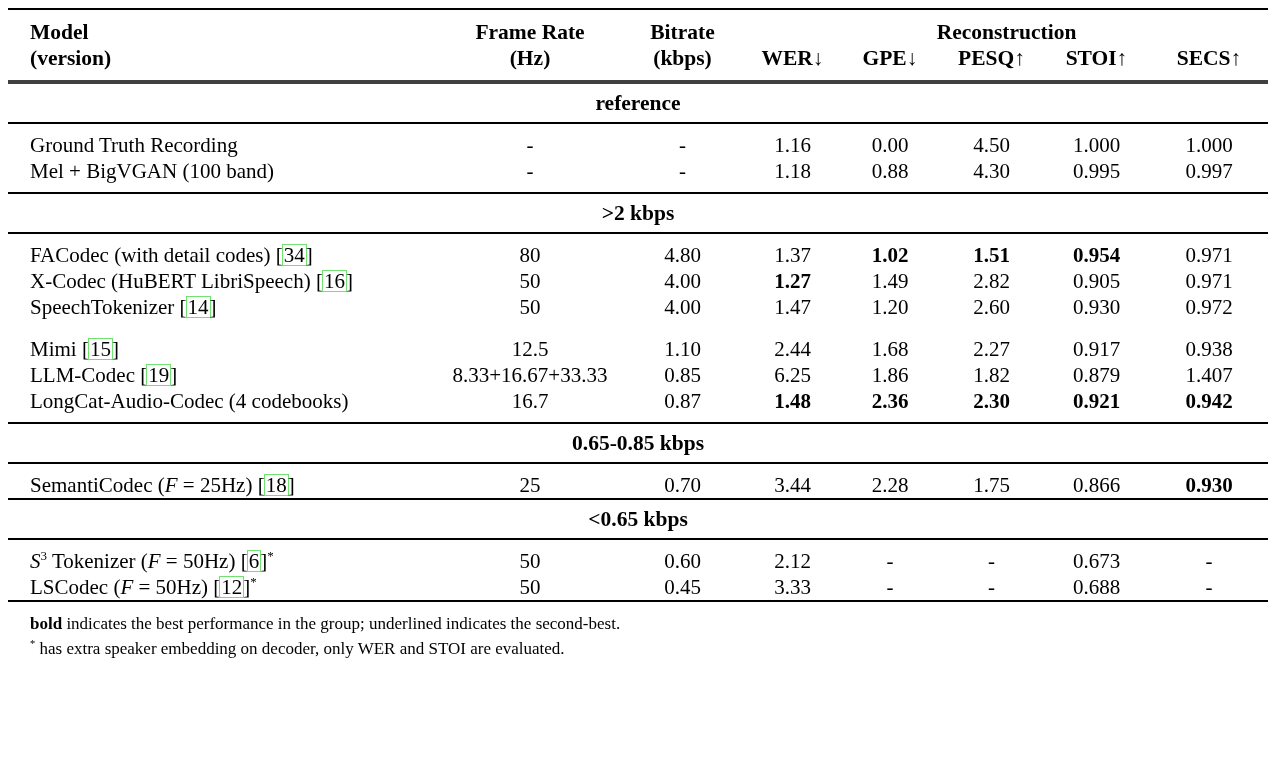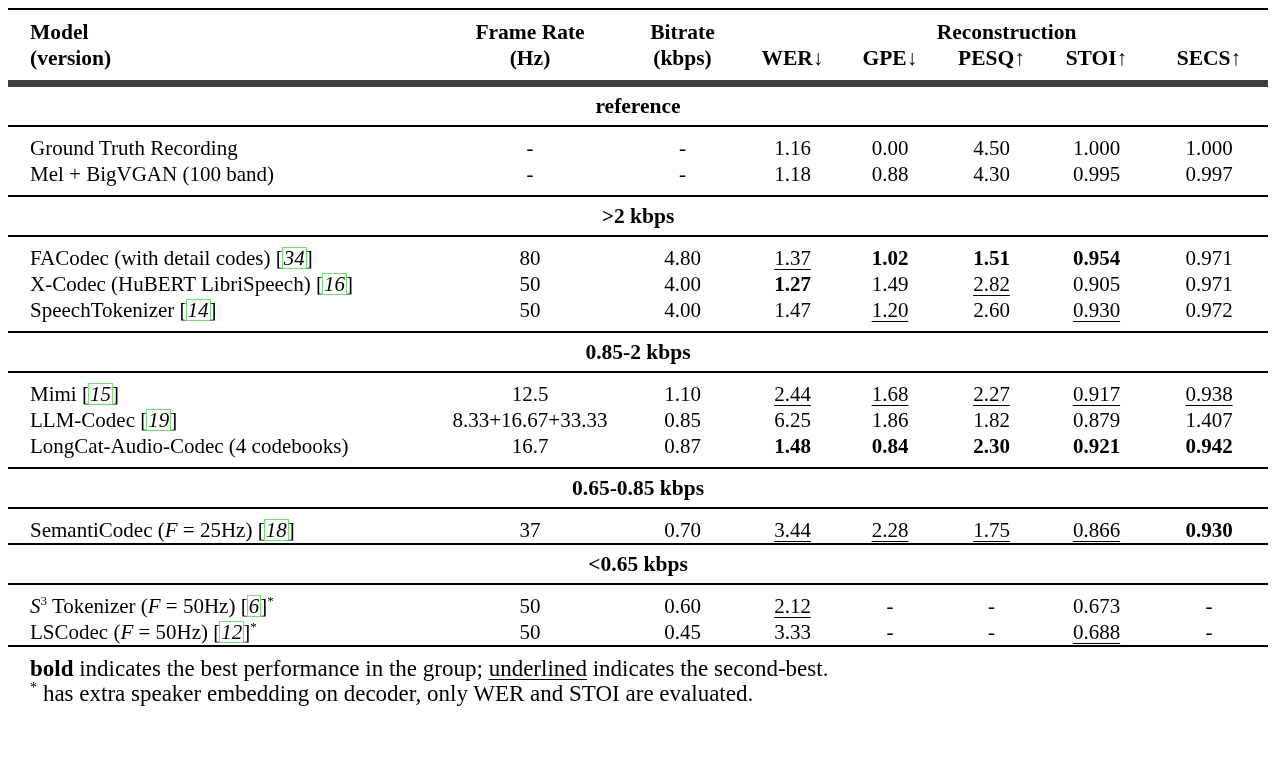--- a/index.html
+++ b/index.html
@@ -20,21 +20,21 @@
   table.codec-table {
     width: 1260px;
     margin: 0 8px;
     border-collapse: collapse;
     table-layout: fixed;
     border-top: 2.5px solid #000;
     border-bottom: 2.5px solid #000;
     font-size: 21px;
   }
   thead {
-    border-bottom: 7px solid #404040;
+    border-bottom: 4px solid #404040;
   }
   th {
     font-weight: bold;
     text-align: center;
     padding: 0;
     line-height: 26px;
     font-size: 21.5px;
   }
   thead tr.h1 th { padding-top: 9px; }
   thead tr.h2 th { padding-bottom: 9px; }
@@ -59,42 +59,40 @@
   }
   td.model-cell {
     text-align: left;
     padding-left: 22px;
     white-space: nowrap;
   }
   tr.first td { padding-top: 8px; }
   tr.last td { padding-bottom: 8px; }
   .best { font-weight: bold; }
   .second {
-    text-decoration: underline;
     text-underline-offset: 4px;
     text-decoration-thickness: 1.3px;
   }
   .cite-box {
     display: inline-block;
     border-style: solid;
     border-width: 1.5px;
     padding: 0 1px;
     line-height: 20px;
     margin: 0 -1px;
-    font-style: italic;
   }
   sup {
     font-size: 0.62em;
     vertical-align: super;
     line-height: 0;
   }
   .footnotes {
     margin: 9px 8px 0 8px;
     padding-left: 22px;
-    font-size: 23px;
+    font-size: 17px;
     line-height: 25px;
   }
   .footnotes .second {
     text-underline-offset: 3px;
   }
 </style>
 </head>
 <body>
 
 <div class="page">
@@ -177,23 +175,20 @@
         <tr class="last">
           <td class="model-cell"><span>SpeechTokenizer </span>[<span class="cite-box" style="border-color: rgb(111, 226, 111);">14</span>]</td>
           <td><span>50</span></td>
           <td><span>4.00</span></td>
           <td><span>1.47</span></td>
           <td><span class="second">1.20</span></td>
           <td><span>2.60</span></td>
           <td><span class="second">0.930</span></td>
           <td><span>0.972</span></td>
         </tr>
-        <tr class="section-row">
-          <td colspan="8">0.85-2 kbps</td>
-        </tr>
         <tr class="first">
           <td class="model-cell"><span>Mimi </span>[<span class="cite-box" style="border-color: rgb(111, 226, 111);">15</span>]</td>
           <td><span>12.5</span></td>
           <td><span>1.10</span></td>
           <td><span class="second">2.44</span></td>
           <td><span class="second">1.68</span></td>
           <td><span class="second">2.27</span></td>
           <td><span class="second">0.917</span></td>
           <td><span class="second">0.938</span></td>
         </tr>
@@ -205,31 +200,31 @@
           <td><span>1.86</span></td>
           <td><span>1.82</span></td>
           <td><span>0.879</span></td>
           <td><span>1.407</span></td>
         </tr>
         <tr class="last">
           <td class="model-cell"><span>LongCat-Audio-Codec (4 codebooks)</span></td>
           <td><span>16.7</span></td>
           <td><span>0.87</span></td>
           <td><span class="best">1.48</span></td>
-          <td><span class="best">0.84</span></td>
+          <td><span class="best">2.36</span></td>
           <td><span class="best">2.30</span></td>
           <td><span class="best">0.921</span></td>
           <td><span class="best">0.942</span></td>
         </tr>
         <tr class="section-row">
           <td colspan="8">0.65-0.85 kbps</td>
         </tr>
         <tr class="first">
           <td class="model-cell"><span>SemantiCodec (</span><i>F</i><span> = 25Hz) </span>[<span class="cite-box" style="border-color: rgb(111, 226, 111);">18</span>]</td>
-          <td><span>37</span></td>
+          <td><span>25</span></td>
           <td><span>0.70</span></td>
           <td><span class="second">3.44</span></td>
           <td><span class="second">2.28</span></td>
           <td><span class="second">1.75</span></td>
           <td><span class="second">0.866</span></td>
           <td><span class="best">0.930</span></td>
         </tr>
         <tr class="section-row">
           <td colspan="8">&lt;0.65 kbps</td>
         </tr>

